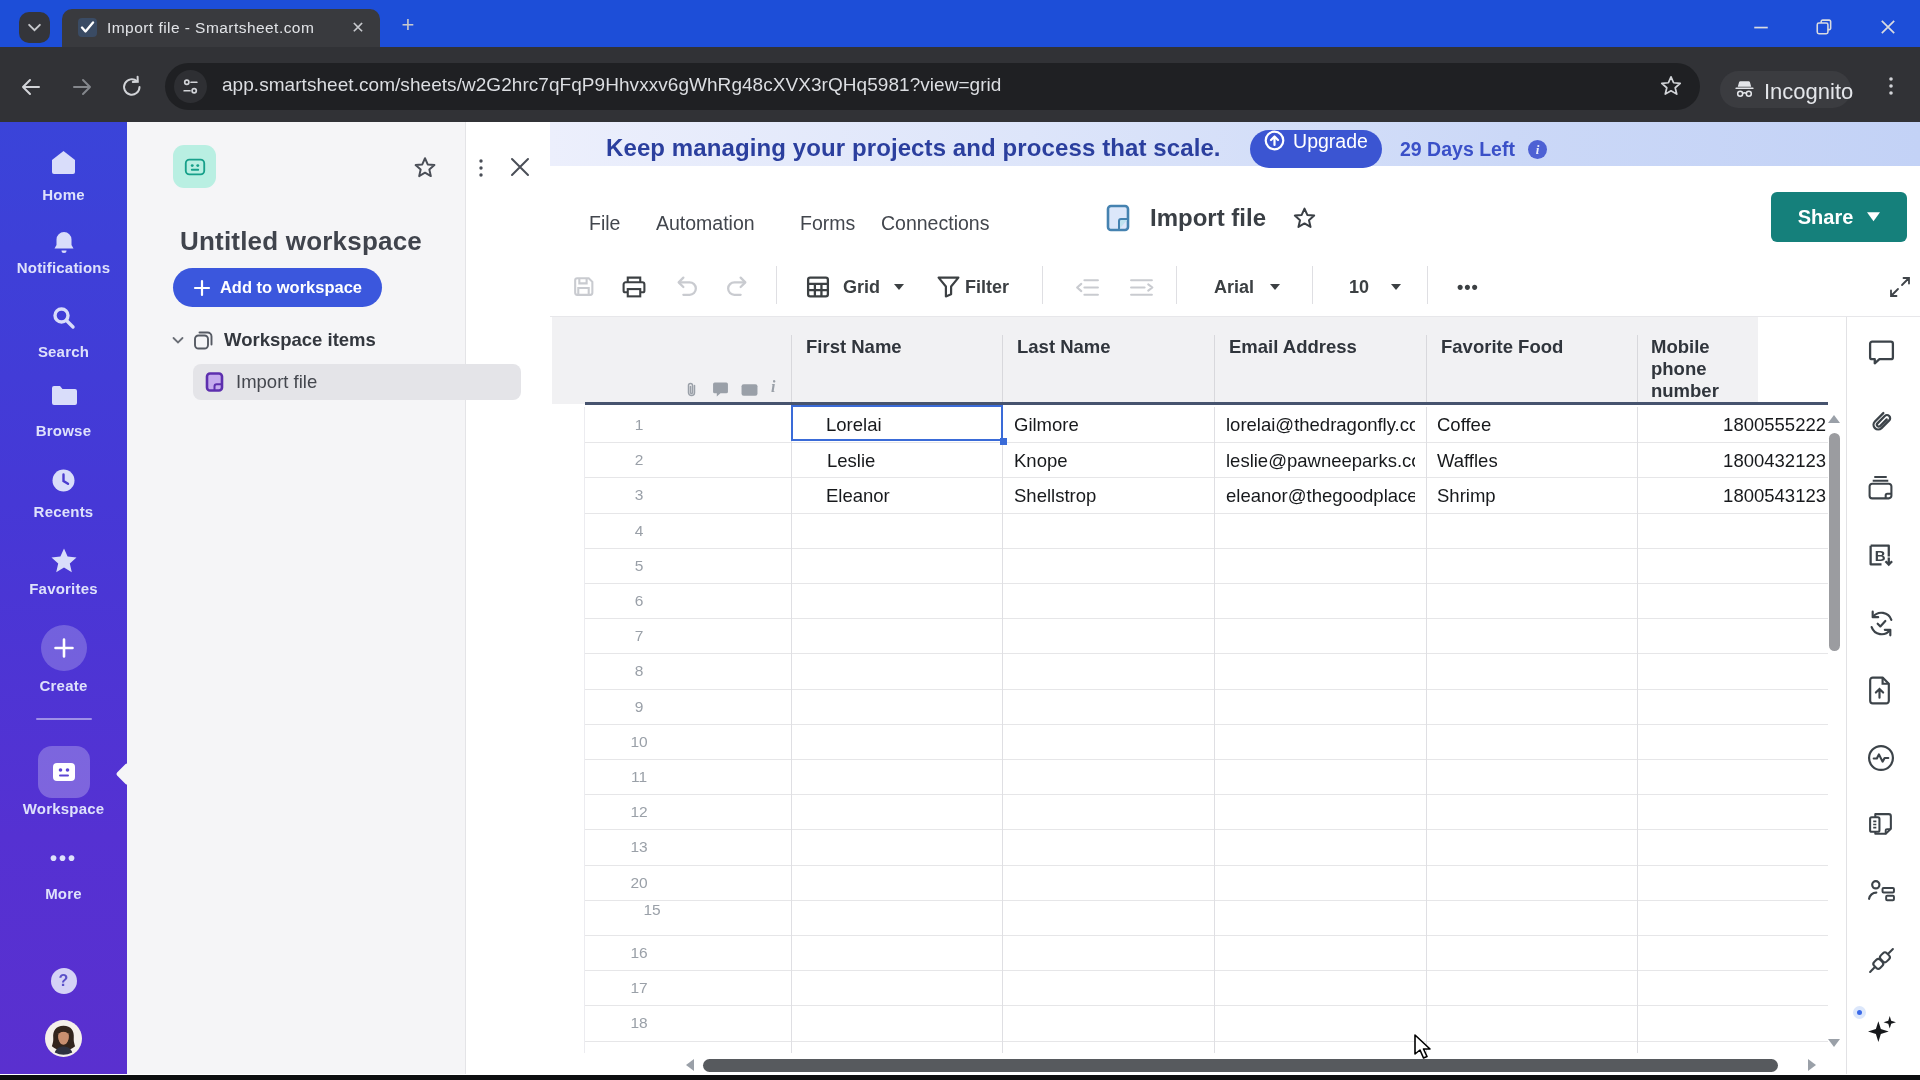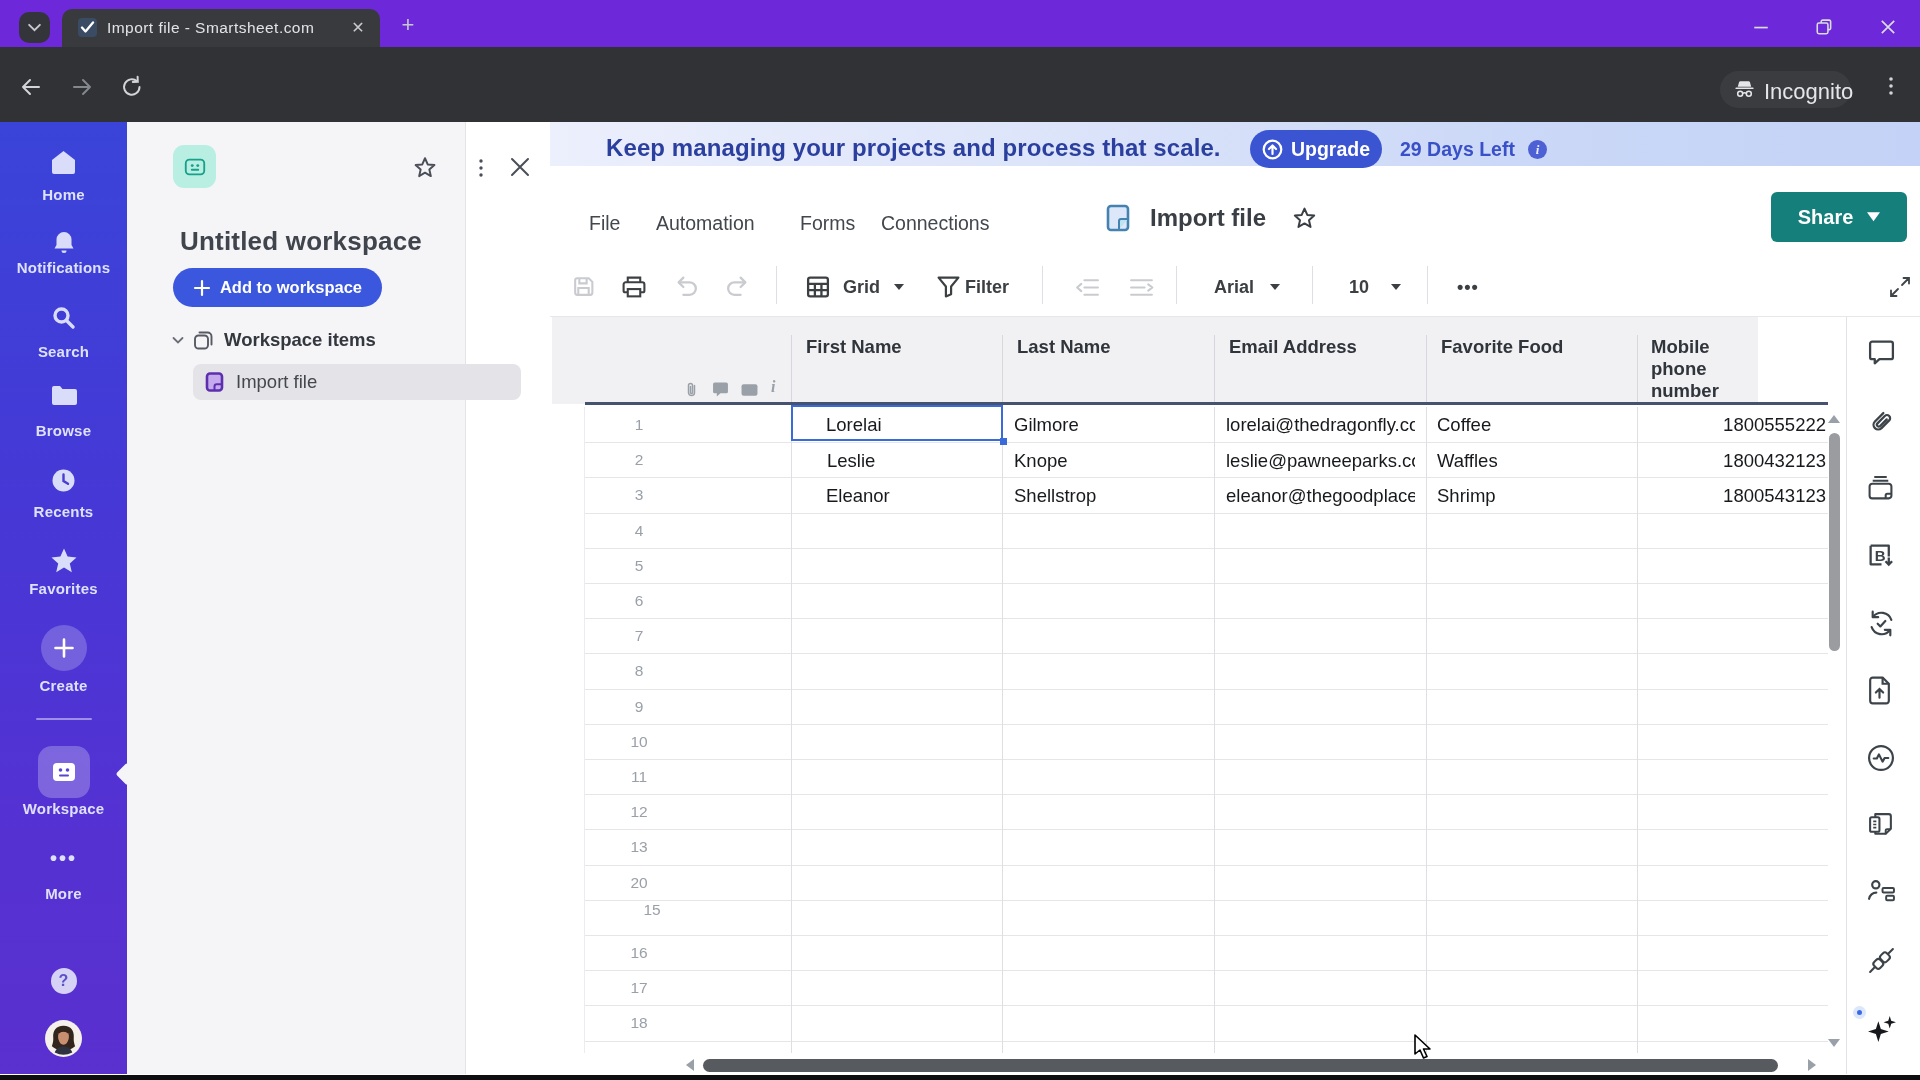--- a/index.html
+++ b/index.html
@@ -2,21 +2,21 @@
 <html><head>
 <meta charset="utf-8">
 <style>
   * { margin:0; padding:0; box-sizing:border-box; }
   html,body { width:1920px; height:1080px; overflow:hidden; background:#000; }
   body { font-family:"Liberation Sans", sans-serif; }
   #root { position:relative; width:1920px; height:1080px; background:#fff; overflow:hidden; }
   .abs { position:absolute; }
 
   
-  #tabstrip { left:0; top:0; width:1920px; height:47px; background:#6d28d9; }
+  #tabstrip { left:0; top:0; width:1920px; height:47px; background:#1d4ed8; }
   #tabsearch { left:19px; top:12px; width:31px; height:31px; border-radius:10px; background:#34353a; color:#c7c9cd; display:flex; align-items:center; justify-content:center; }
   #tab { left:62px; top:9px; width:318px; height:38px; background:#393a3e; border-radius:10px 10px 0 0; color:#dfe1e5; }
   #favicon { position:absolute; left:16px; top:9px; width:19px; height:19px; border-radius:4px; background:#3a4b64; display:flex; align-items:center; justify-content:center;}
   #tabtitle { position:absolute; left:45px; top:10px; font-size:15.5px; color:#e2e4e8; letter-spacing:0.45px; }
   #tabclose { position:absolute; right:12px; top:9px; width:20px; height:20px; color:#c7c9cd; font-size:16px; text-align:center; line-height:20px;}
   #newtab { left:397px; top:15px; width:22px; height:22px; color:#c7c9cd; font-size:22px; line-height:20px; text-align:center; font-weight:300;}
   .winbtn { top:18px; }
   #chrometoolbar { left:0; top:47px; width:1920px; height:75px; background:#313236; }
   .navic { top:27px; }
   #omnibox { left:165px; top:16px; width:1535px; height:47px; border-radius:24px; background:#1f2023; }
@@ -40,21 +40,21 @@
   #pclose { position:absolute; left:381px; top:33px; color:#4a4e57; }
   #wstitle { position:absolute; left:53px; top:104px; font-size:26px; font-weight:bold; color:#40444d; letter-spacing:0.2px;}
   #addbtn { position:absolute; left:46px; top:146px; width:209px; height:39px; border-radius:20px; background:#3b57dd; color:#fff; font-size:16.5px; font-weight:bold; display:flex; align-items:center; justify-content:center; gap:9px; }
   #wsitems { position:absolute; left:44px; top:207px; display:flex; align-items:center; color:#33373e; }
   #importrow { position:absolute; left:66px; top:242px; width:328px; height:36px; border-radius:8px; background:#e4e4e8; display:flex; align-items:center; }
 
   
   #main { left:550px; top:122px; width:1370px; height:952px; background:#fff; }
   #banner { position:absolute; left:0; top:0; width:1370px; height:44px; background:linear-gradient(90deg,#eceffc 0%,#dde5fa 35%,#cbd8f7 70%,#c3d2f6 100%); }
   #bannertext { position:absolute; left:56px; top:12px; font-size:24px; font-weight:bold; color:#2b3f9e; letter-spacing:0.1px;}
-  #upgrade { position:absolute; left:700px; top:8px; width:132px; height:38px; border-radius:19px; background:#3b55d2; color:#fff; font-size:19.5px; font-weight:bold; display:flex; align-items:center; justify-content:center; gap:8px;}
+  #upgrade { position:absolute; left:700px; top:8px; width:132px; height:38px; border-radius:19px; background:#3b55d2; color:#fff; font-size:19.5px; font-weight:normal; display:flex; align-items:flex-start; justify-content:center; gap:8px;}
   #daysleft { position:absolute; left:850px; top:16px; font-size:19.5px; font-weight:bold; color:#3a50c8; }
   #dinfo { position:absolute; left:978px; top:18px; width:19px; height:19px; border-radius:50%; background:#4d61d4; color:#e8ecfb; font-size:13px; font-weight:bold; text-align:center; line-height:19px; font-family:"Liberation Serif",serif; font-style:italic;}
 
   #menurow { position:absolute; left:0; top:50px; width:1370px; height:78px; background:#fff; }
   .menuitem { position:absolute; top:40px; font-size:19.5px; color:#42464d; }
   #doctitle { position:absolute; left:556px; top:32px; display:flex; align-items:center; }
   #sharebtn { position:absolute; left:1221px; top:20px; width:136px; height:50px; border-radius:6px; background:#15807b; color:#fff; font-size:20px; font-weight:bold; display:flex; align-items:center; justify-content:center; gap:14px;}
 
   #apptoolbar { position:absolute; left:0; top:128px; width:1370px; height:67px; background:#fff; border-bottom:1px solid #e7e7ea; }
   .tbdiv { position:absolute; top:16px; width:1px; height:38px; background:#dfdfe3; }
@@ -116,20 +116,34 @@
   <div id="chrometoolbar" class="abs">
     <div class="navic abs" style="left:18px;"><svg width="26" height="26" viewBox="0 0 26 26">
           <path d="M21 13 H5 M12 6 L5 13 L12 20" stroke="#d2d4d8" stroke-width="2" fill="none" stroke-linecap="round" stroke-linejoin="round"></path>
         </svg></div>
     <div class="navic abs" style="left:69px;"><svg width="26" height="26" viewBox="0 0 26 26">
           <path d="M5 13 H21 M14 6 L21 13 L14 20" stroke="#84878c" stroke-width="2" fill="none" stroke-linecap="round" stroke-linejoin="round"></path>
         </svg></div>
     <div class="navic abs" style="left:119px;"><svg width="26" height="26" viewBox="0 0 26 26">
           <path d="M20.5 13 a7.7 7.7 0 1 1 -2.5 -5.7 M18.6 2.8 L18.8 7.8 L13.8 8" stroke="#d2d4d8" stroke-width="2" fill="none" stroke-linecap="round"></path>
         </svg></div>
+    <div id="omnibox" class="abs">
+      <div id="siteinfo">
+          <svg width="19" height="19" viewBox="0 0 18 18">
+            <circle cx="5.5" cy="5" r="2" stroke="#d2d4d8" stroke-width="1.6" fill="none"></circle>
+            <path d="M9.5 5 H15" stroke="#d2d4d8" stroke-width="1.6" stroke-linecap="round"></path>
+            <circle cx="12.5" cy="13" r="2" stroke="#d2d4d8" stroke-width="1.6" fill="none"></circle>
+            <path d="M3 13 H8.5" stroke="#d2d4d8" stroke-width="1.6" stroke-linecap="round"></path>
+          </svg>
+        </div>
+      <div id="url">app.smartsheet.com/sheets/w2G2hrc7qFqP9Hhvxxv6gWhRg48cXVX3rQHq5981?view=grid</div>
+      <div id="bookmark"><svg width="26" height="26" viewBox="0 0 24 24">
+            <path d="M12 3.5 L14.4 9 L20.5 9.6 L15.9 13.6 L17.3 19.5 L12 16.4 L6.7 19.5 L8.1 13.6 L3.5 9.6 L9.6 9 Z" stroke="#d2d4d8" stroke-width="1.6" fill="none" stroke-linejoin="round"></path>
+          </svg></div>
+    </div>
     <div id="incog" class="abs">
       <svg style="position:absolute;left:13px;top:7px;" width="23" height="23" viewBox="0 0 24 24" fill="#e4e6ea">
           <path d="M5 9 l1.3-4.5 A1.5 1.5 0 0 1 7.8 3.5 h8.4 a1.5 1.5 0 0 1 1.5 1 L19 9 Z"></path>
           <rect x="2.5" y="9.8" width="19" height="1.8" rx="0.9"></rect>
           <circle cx="7.5" cy="16.5" r="2.6" fill="none" stroke="#e4e6ea" stroke-width="1.6"></circle>
           <circle cx="16.5" cy="16.5" r="2.6" fill="none" stroke="#e4e6ea" stroke-width="1.6"></circle>
           <path d="M10 16 q2 -1.2 4 0" fill="none" stroke="#e4e6ea" stroke-width="1.6"></path>
         </svg>
       <div style="position:absolute;left:44px;top:8px;font-size:22px;">Incognito</div>
     </div>

